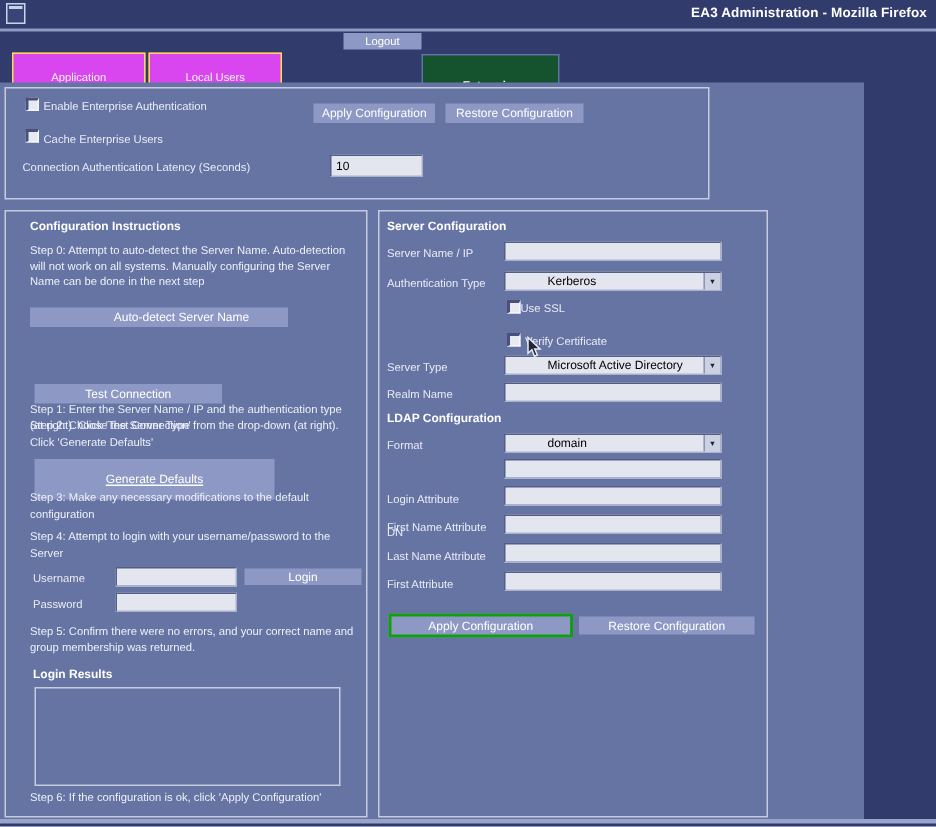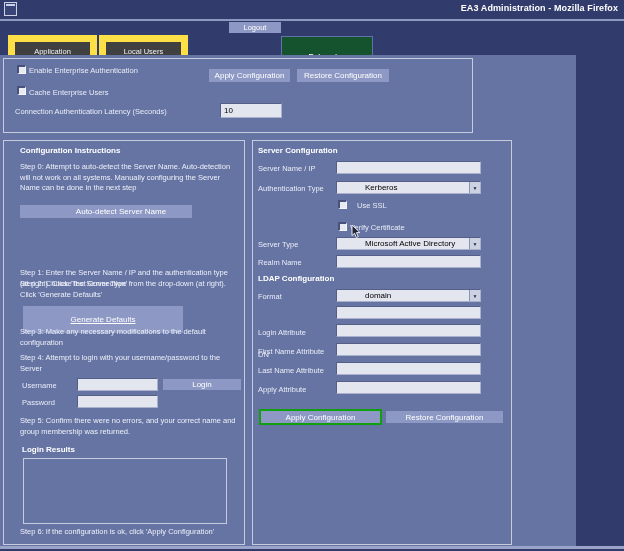--- a/index.html
+++ b/index.html
@@ -7,21 +7,21 @@
   .screen{position:relative;width:624px;height:551px;background:#313c6c;overflow:hidden;}
   .titlebar{position:absolute;left:0;top:0;width:624px;height:19px;background:#313c6c;}
   .win-icon{position:absolute;left:4px;top:2px;width:13px;height:14px;border:1px solid #ccd2e6;background:#3a4577;box-sizing:border-box;}
   .win-icon::before{content:"";position:absolute;left:1px;top:1px;right:1px;height:2px;background:#ccd2e6;}
   .win-title{position:absolute;right:6px;top:3px;color:#ffffff;font-size:9px;font-weight:bold;letter-spacing:0.1px;}
   .titlebar-line{position:absolute;left:0;top:19px;width:624px;height:2px;background:#8e98c1;}
   .content-bg{position:absolute;left:0;top:55px;width:576px;height:491px;background:#6674a4;}
   .bottom-line{position:absolute;left:0;top:546px;width:624px;height:3px;background:#9aa4c8;}
   .btn{position:absolute;background:#8d99c4;color:#ffffff;font-size:8px;display:flex;align-items:center;justify-content:center;box-sizing:border-box;border:none;font-family:"Liberation Sans",sans-serif;cursor:default;white-space:nowrap;}
   .logout{left:229px;top:22px;width:52px;height:11px;font-size:7.5px;}
-  .tab{position:absolute;top:35px;height:32px;background:#404040;border:7px solid #fde047;color:#f2f4fa;font-size:7.5px;display:flex;align-items:center;justify-content:center;box-sizing:border-box;}
+  .tab{position:absolute;top:35px;height:32px;background:#d946ef;border:1px solid #fde047;color:#f2f4fa;font-size:7.5px;display:flex;align-items:center;justify-content:center;box-sizing:border-box;}
   .tab.active{top:36px;height:40px;background:#14532d;border:1px solid #6470a8;border-bottom:none;font-weight:bold;color:#ffffff;}
   .panel{position:absolute;border:1px solid #c6cbdd;box-sizing:border-box;background:transparent;}
   .lbl{position:absolute;color:#e9ecf6;font-size:7.5px;white-space:nowrap;}
   .steptext{position:absolute;color:#edf0f8;font-size:7.5px;line-height:10.5px;}
   .ptitle{position:absolute;color:#ffffff;font-size:8px;font-weight:bold;white-space:nowrap;}
   .tbox{position:absolute;background:#e3e5ef;border:1px solid #555e86;border-right-color:#aab1cd;border-bottom-color:#aab1cd;box-sizing:border-box;font-size:8px;color:#000;padding:0 3px;font-family:"Liberation Sans",sans-serif;}
   input.tbox{outline:none;}
   .sel{position:absolute;background:#e3e5ef;border:1px solid #555e86;border-right-color:#aab1cd;border-bottom-color:#aab1cd;box-sizing:border-box;display:flex;align-items:stretch;padding-left:25px;}
   .sel-text{flex:1;font-size:8px;color:#000;padding-left:3px;display:flex;align-items:center;white-space:nowrap;overflow:hidden;}
   .sel-arrow{width:10px;background:#cdd2e2;border-left:1px solid #8a93b8;display:flex;align-items:center;justify-content:center;font-size:5px;color:#1c2340;}
@@ -57,20 +57,21 @@
   <span class="cb" style="left:17px;top:86px;"></span>
   <span class="lbl" style="left:29px;top:88px;">Cache Enterprise Users</span>
   <span class="lbl" style="left:15px;top:107px;">Connection Authentication Latency (Seconds)</span>
   <input class="tbox" style="left: 220px; top: 103px; width: 62px; height: 15px;" value="10">
 
   <div class="panel" style="left:3px;top:140px;width:242px;height:405px;"></div>
   <span class="ptitle" style="left:20px;top:146px;">Configuration Instructions</span>
   <div class="steptext" style="left:20px;top:162px;width:216px;">Step 0: Attempt to auto-detect the Server Name. Auto-detection will not work on all systems. Manually configuring the Server Name can be done in the next step</div>
   <button class="btn" style="left:20px;top:205px;width:172px;height:13px;padding-left:36px;">Auto-detect Server Name</button>
   <div class="steptext" style="left:20px;top:228px;width:216px;margin-top:40px;">Step 1: Enter the Server Name / IP and the authentication type (at right). Click 'Test Connection'</div>
+  <button class="btn" style="left:23px;top:256px;width:125px;height:13px;">Test Connection</button>
   <div class="steptext" style="left:20px;top:279px;width:216px;">Step 2: Choose the Server Type from the drop-down (at right). Click 'Generate Defaults'</div>
   <button class="btn" style="left:23px;top:306px;width:160px;height:27px;text-decoration:underline;">Generate Defaults</button>
   <div class="steptext" style="left:20px;top:327px;width:205px;">Step 3: Make any necessary modifications to the default configuration</div>
   <div class="steptext" style="left:20px;top:353px;width:222px;">Step 4: Attempt to login with your username/password to the Server</div>
   <span class="lbl" style="left:22px;top:381px;">Username</span>
   <input class="tbox" style="left: 77px; top: 378px; width: 81px; height: 13px;" value="">
   <button class="btn" style="left:163px;top:379px;width:78px;height:11px;">Login</button>
   <span class="lbl" style="left:22px;top:398px;">Password</span>
   <input class="tbox" style="left: 77px; top: 395px; width: 81px; height: 13px;" value="">
   <div class="steptext" style="left:20px;top:416px;width:216px;">Step 5: Confirm there were no errors, and your correct name and group membership was returned.</div>
@@ -84,21 +85,21 @@
   <span class="lbl" style="left:258px;top:164px;">Server Name / IP</span>
   <input class="tbox" style="left: 336px; top: 161px; width: 145px; height: 13px;" value="">
 
   <span class="lbl" style="left:258px;top:184px;">Authentication Type</span>
   <div class="sel" style="left:336px;top:181px;width:145px;height:13px;">
     <span class="sel-text">Kerberos</span>
     <span class="sel-arrow">▼</span>
   </div>
 
   <span class="cb" style="left:338px;top:200px;"></span>
-  <span class="lbl" style="left:340px;top:201px;padding-left:17px;">Use SSL</span>
+  <span class="lbl" style="left:330px;top:201px;padding-left:17px;">Use SSL</span>
 
   <span class="cb" style="left:338px;top:222px;"></span>
   <span class="lbl" style="left:350px;top:223px;">Verify Certificate</span>
 
   <span class="lbl" style="left:258px;top:240px;">Server Type</span>
   <div class="sel" style="left:336px;top:237px;width:145px;height:13px;">
     <span class="sel-text">Microsoft Active Directory</span>
     <span class="sel-arrow">▼</span>
   </div>
 
@@ -118,21 +119,21 @@
 
   <span class="lbl" style="left:258px;top:328px;">Login Attribute</span>
   <input class="tbox" style="left: 336px; top: 324px; width: 145px; height: 13px;" value="">
 
   <span class="lbl" style="left:258px;top:347px;">First Name Attribute</span>
   <input class="tbox" style="left: 336px; top: 343px; width: 145px; height: 13px;" value="">
 
   <span class="lbl" style="left:258px;top:366px;">Last Name Attribute</span>
   <input class="tbox" style="left: 336px; top: 362px; width: 145px; height: 13px;" value="">
 
-  <span class="lbl" style="left:258px;top:385px;">Apply Attribute</span>
+  <span class="lbl" style="left:258px;top:385px;">First Attribute</span>
   <input class="tbox" style="left: 336px; top: 381px; width: 145px; height: 13px;" value="">
 
   <button class="btn green-focus" style="left:259px;top:409px;width:123px;height:16px;">Apply Configuration</button>
   <button class="btn" style="left:386px;top:411px;width:117px;height:12px;">Restore Configuration</button>
 
   <svg class="cursor" style="left:351px;top:224px;" width="11" height="15" viewBox="0 0 11 15">
     <polygon points="1,1 1,11.5 3.6,9.2 5.3,13.5 7.2,12.7 5.5,8.6 9,8.6" fill="#222638" stroke="#e8eaf2" stroke-width="1"></polygon>
   </svg>
 
   <div class="bottom-line"></div>

